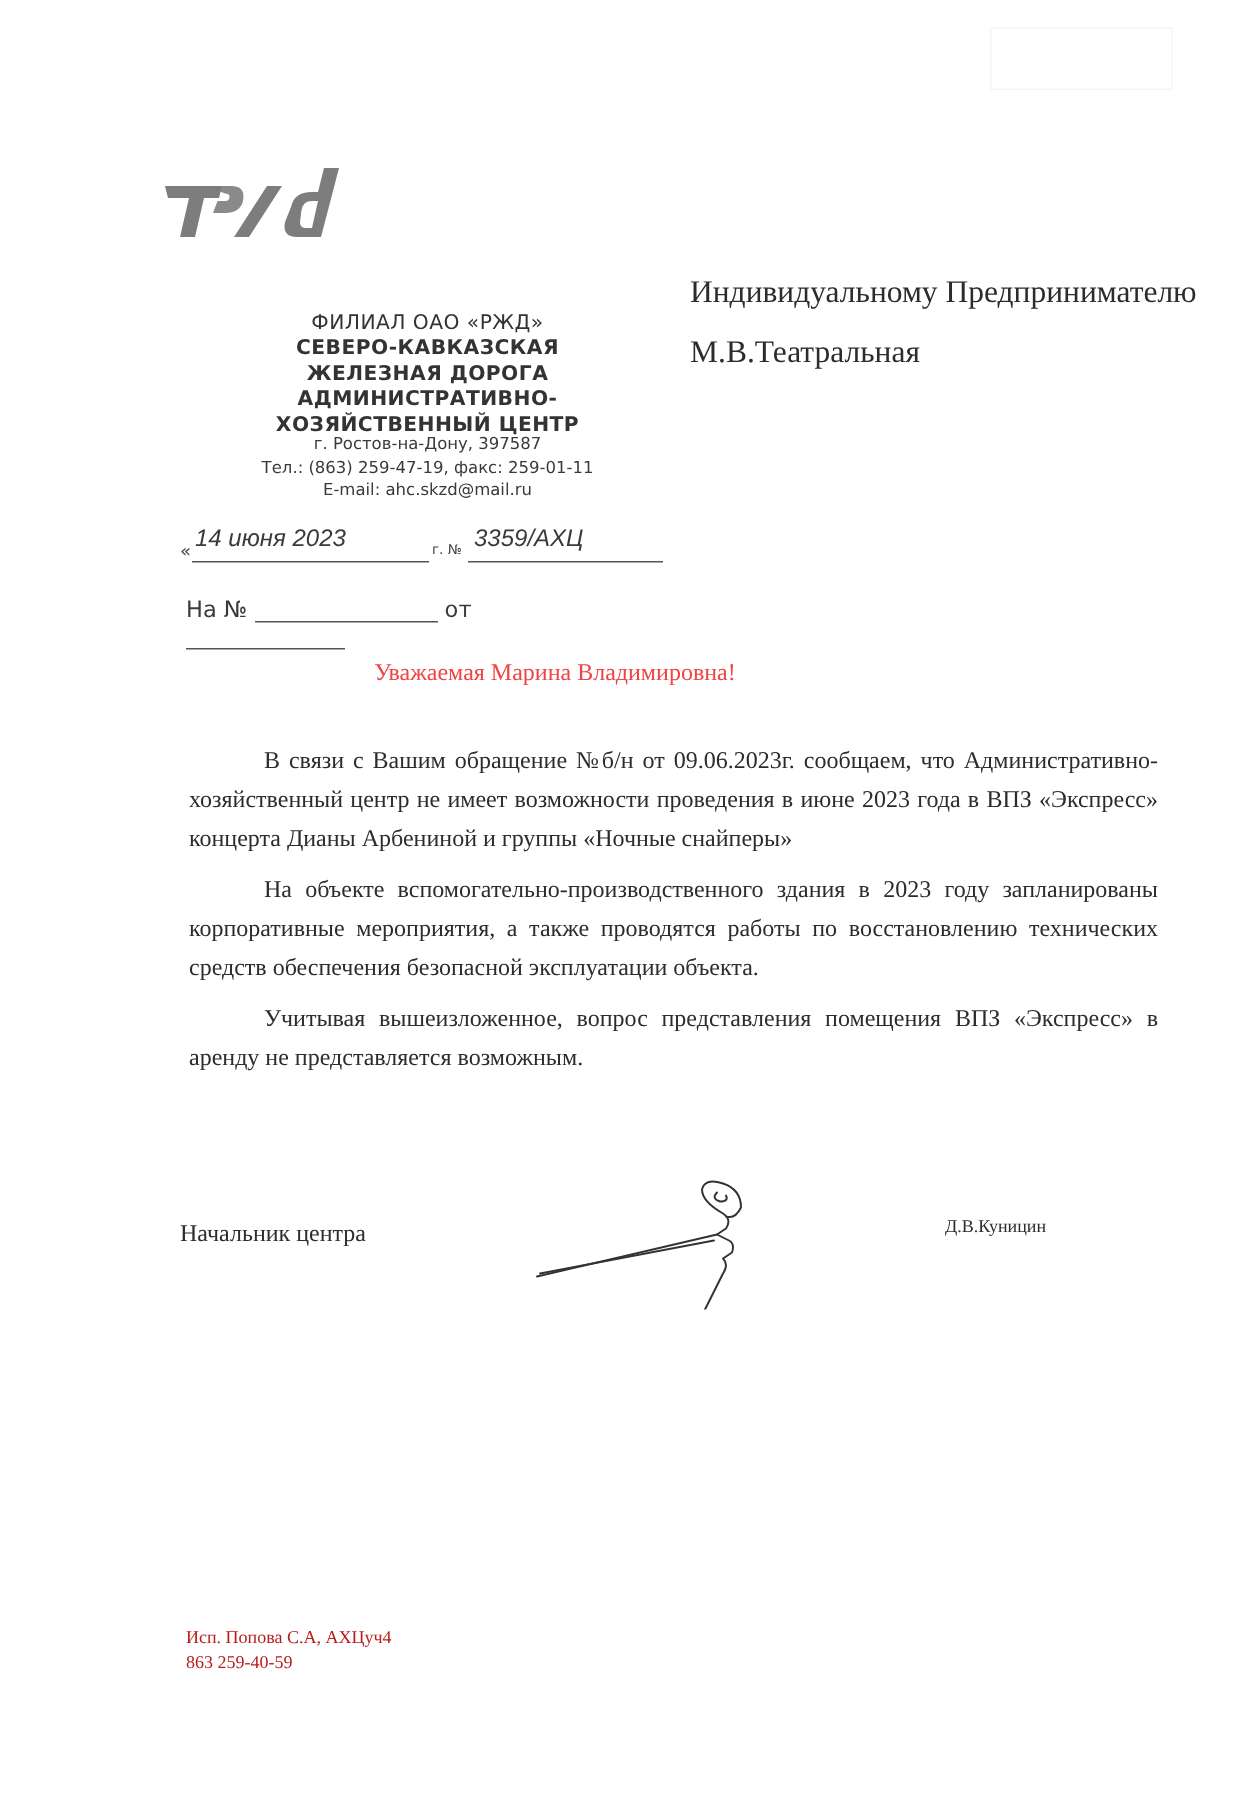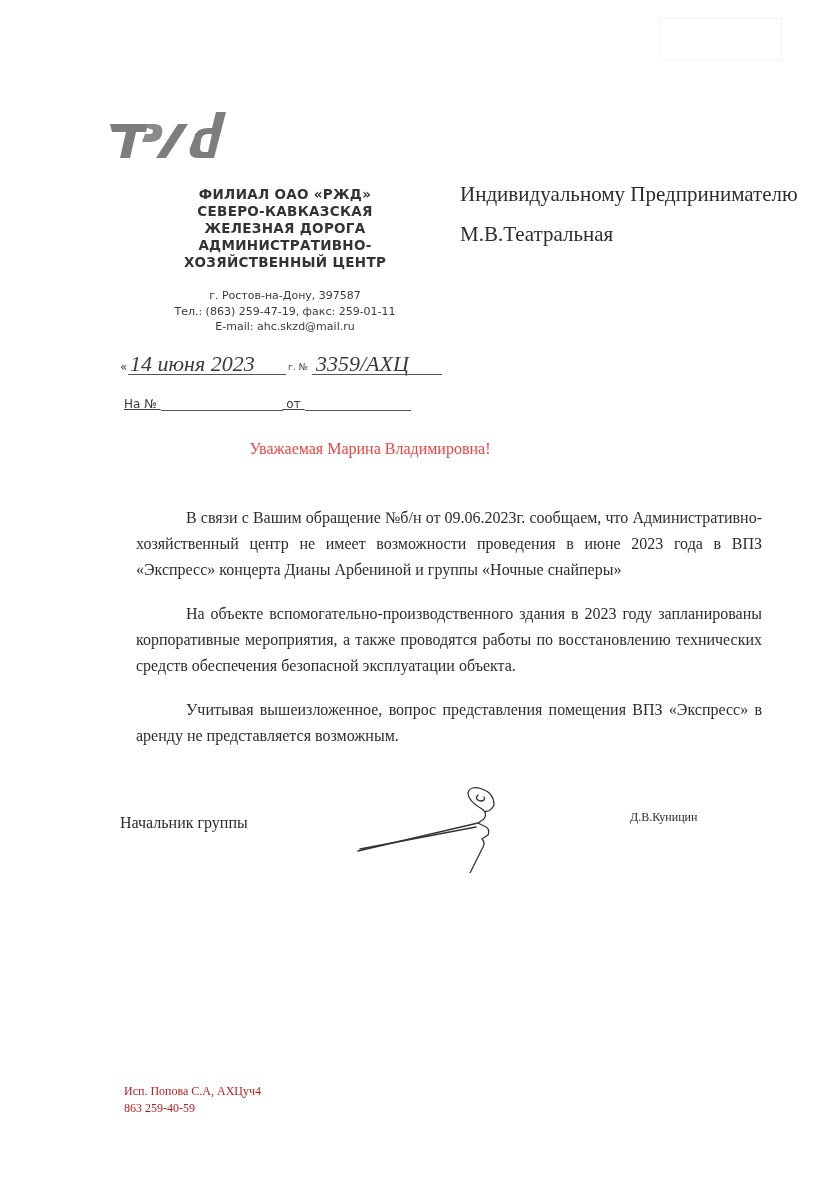--- a/index.html
+++ b/index.html
@@ -7,38 +7,38 @@
     width:840px; height:1200px; background:#ffffff; position:relative; overflow:hidden;
     color:#2a2a2a;
   }
   .serif { font-family:"Liberation Serif", "DejaVu Serif", serif; }
   .sans { font-family:"DejaVu Sans", "Liberation Sans", sans-serif; }
   .abs { position:absolute; }
 
   #logo { left:108px; top:108px; width:118px; height:52px; }
 
   .org { left:150px; top:186px; width:270px; text-align:center; font-size:13.5px; line-height:17px; color:#333; letter-spacing:0.3px; }
-  .org .l0 { font-weight:bold; }
+  .org .l0 { font-weight:normal;margin-top:21px; }
   .org .b { font-weight:bold; }
 
   .addr { left:150px; top:288px; width:270px; text-align:center; font-size:11px; line-height:15.5px; color:#3a3a3a; }
 
   .regline { left:120px; top:352px; width:330px; height:26px; font-size:11px; color:#444; }
-  .regline .hw { font-family:Liberation Serif, serif; font-style:italic; font-size:22px; color:#3a3a3a; position:absolute; top:-1px; }
+  .regline .hw { font-family:Liberation Sans, sans-serif; font-style:italic; font-size:16px; color:#3a3a3a; position:absolute; top:-1px; }
   .regline .ul { position:absolute; border-bottom:1px solid #555; top:22px; height:0; }
 
-  .ref { left:124px; top:397px; width:300px; font-size:12px; color:#3a3a3a;text-decoration:underline; }
+  .ref { left:124px; top:397px; width:300px; font-size:15px; color:#3a3a3a; }
   .ref .ul { display:inline-block; border-bottom:1px solid #555; vertical-align:bottom; height:10px; }
 
   .addressee { left:460px; top:174px; font-size:21px; line-height:40px; color:#2c2c2c; }
 
   .salutation { left:0; top:440px; width:740px; text-align:center; font-size:16px; color:#ef4444; }
 
   .body { left:118px; top:487px; width:662px; font-size:16px; line-height:26px; color:#2c2c2c; text-align:justify; }
-  .body p { margin:18px; text-indent:50px; }
+  .body p { margin:8px; text-indent:50px; }
   .body p.p2 { margin-top:0; }
 
   .sig-title { left:120px; top:814px; font-size:16px; color:#2c2c2c; }
   .sig-name { left:630px; top:810px; font-size:12px; color:#2c2c2c;text-align:center; }
   #signature { left:350px; top:783px; width:170px; height:90px; }
 
   .exec { left:124px; top:1083px; font-size:12px; line-height:17px; color:#b91c1c; }
   .watermark { left:660px; top:18px; width:120px; height:40px; opacity:0.04; border:1px solid #000; }
 </style>
 </head>
@@ -94,21 +94,21 @@
 </div>
 
 <div class="abs salutation serif">Уважаемая Марина Владимировна!</div>
 
 <div class="abs body serif">
   <p>В связи с Вашим обращение №б/н от 09.06.2023г. сообщаем, что Административно-хозяйственный центр не имеет возможности проведения в июне 2023 года в ВПЗ «Экспресс» концерта Дианы Арбениной и группы «Ночные снайперы»</p>
   <p class="p2">На объекте вспомогательно-производственного здания в 2023 году запланированы корпоративные мероприятия, а также проводятся работы по восстановлению технических средств обеспечения безопасной эксплуатации объекта.</p>
   <p>Учитывая вышеизложенное, вопрос представления помещения ВПЗ «Экспресс» в аренду не представляется возможным.</p>
 </div>
 
-<div class="abs sig-title serif">Начальник группы</div>
+<div class="abs sig-title serif">Начальник центра</div>
 
 <svg id="signature" class="abs" viewBox="0 0 170 90">
   <g fill="none" stroke="#333" stroke-width="1.3" stroke-linecap="round" stroke-linejoin="round">
     <path d="M8 68 L128 40 L134 36 Q138 30 132 26 Q118 18 118 10 Q120 2 132 6 Q144 10 144 22 Q140 30 134 28"></path>
     <path d="M10 66 L126 44"></path>
     <path d="M128 40 L136 44 Q140 46 138 52 L132 56 Q136 60 132 66 L120 90"></path>
     <path d="M128 12 Q124 16 130 18 Q136 18 134 14"></path>
   </g>
 </svg>
 

